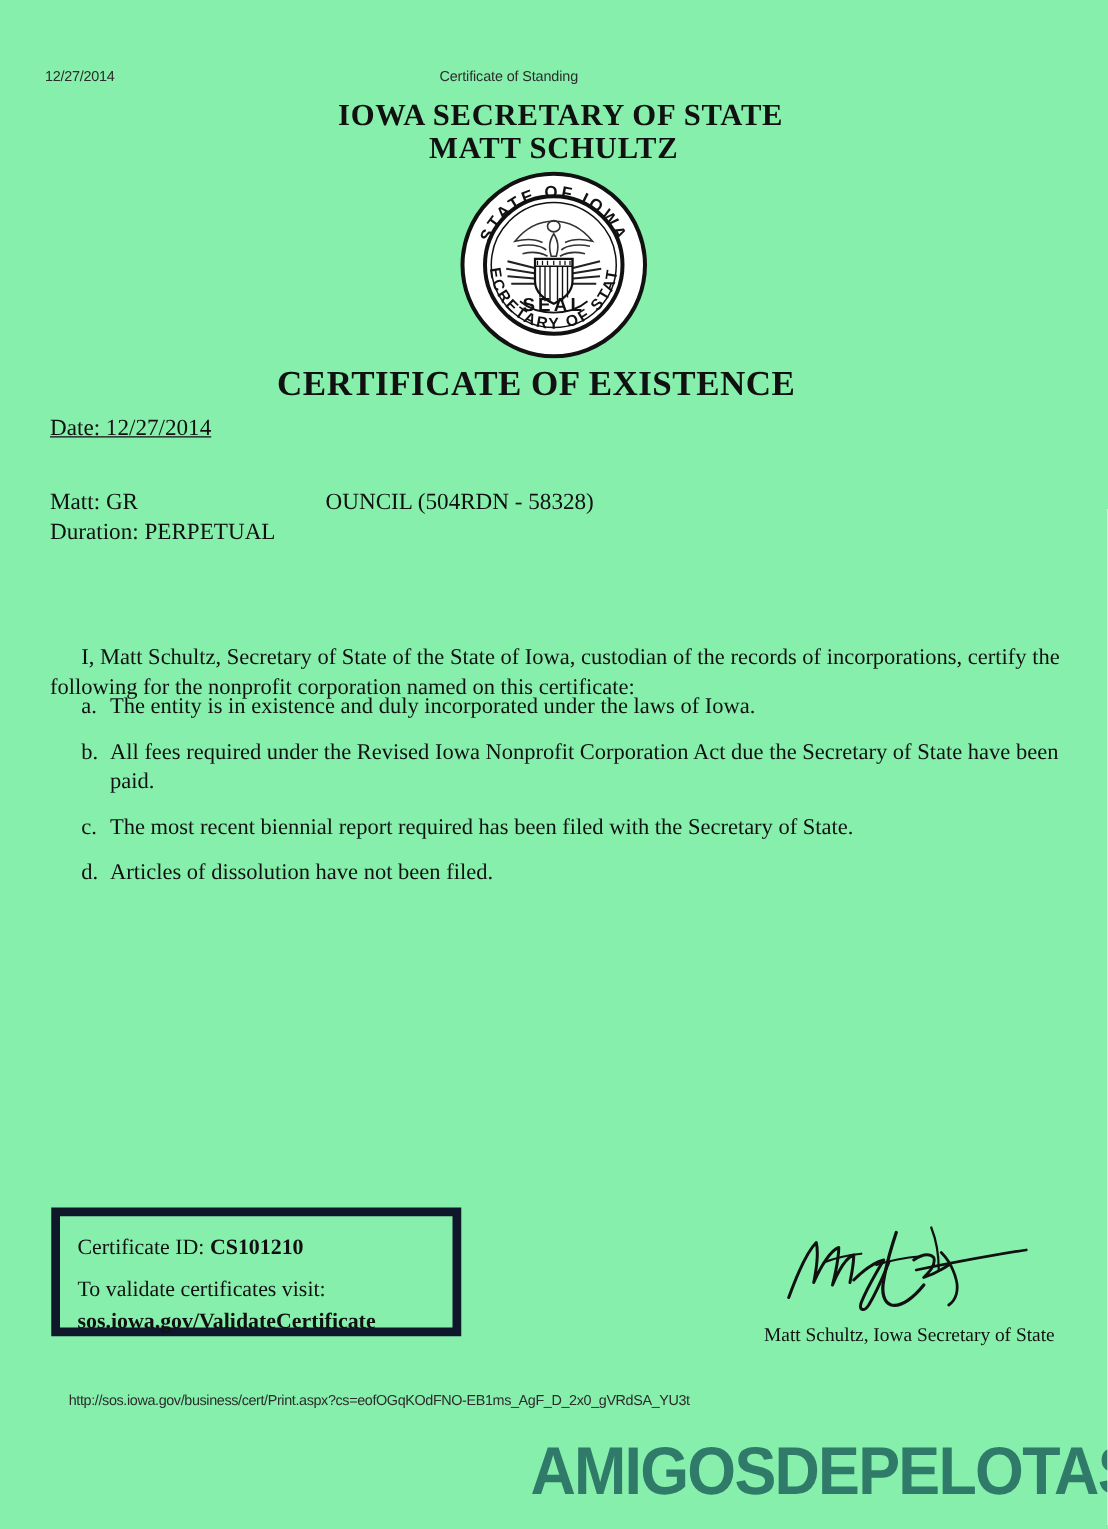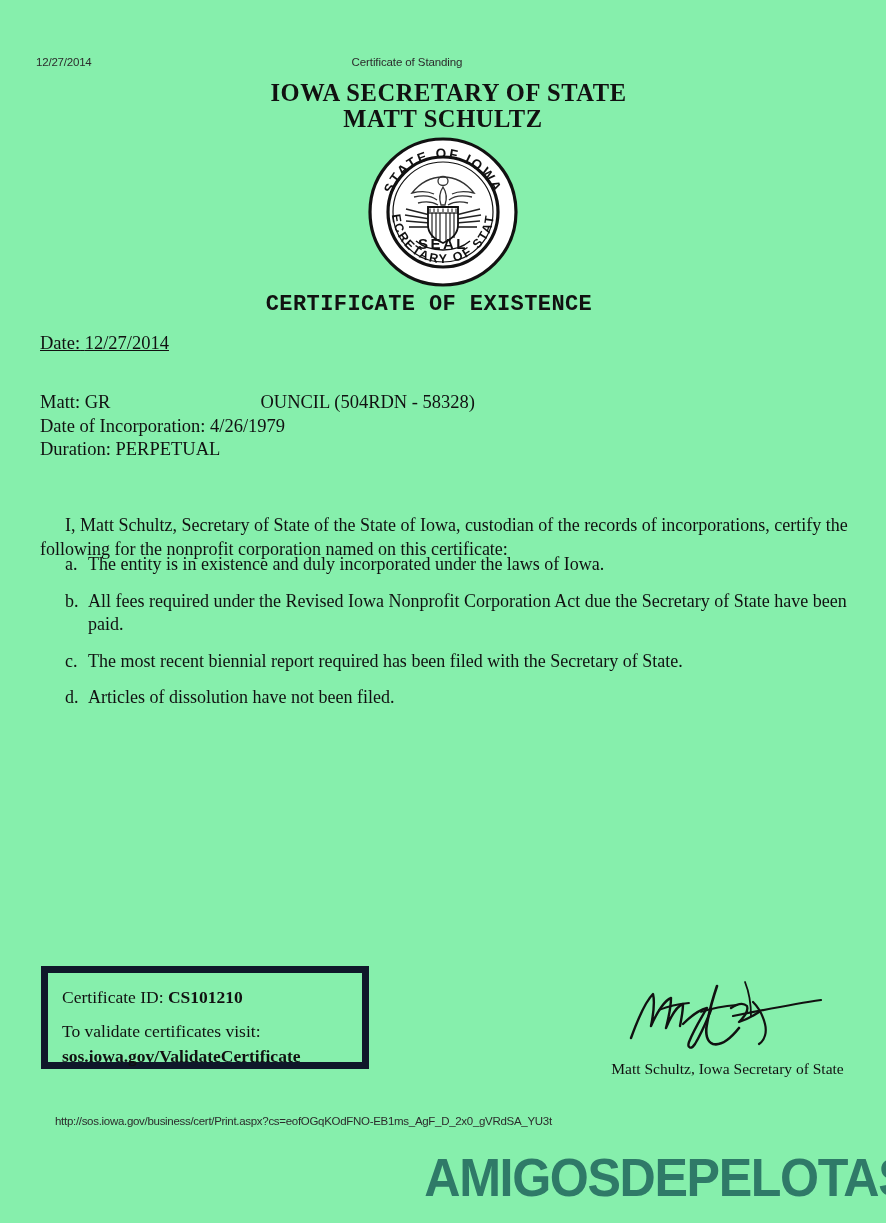--- a/index.html
+++ b/index.html
@@ -78,24 +78,23 @@
   }
   .seal-wrap svg { display: inline-block; }
 
   
   .doc-title {
     position: absolute;
     top: 292px;
     left: 0;
     width: 858px;
     text-align: center;
-    font-size: 22px;
+    font-size: 28px;
     font-weight: bold;
     letter-spacing: 0.4px;
-    font-family: Liberation Mono, monospace;
   }
 
   
   .field-date {
     position: absolute;
     top: 333px;
     left: 40px;
     font-size: 18.5px;
     text-decoration: underline;
   }
@@ -309,24 +308,20 @@
   <div class="doc-title">CERTIFICATE OF EXISTENCE</div>
 
   <div class="field-date">
     <span>Date:</span>
     <span>12/27/2014</span>
   </div>
 
   <div class="entity-block">
     <div class="entity-name-row"><span>Matt:</span> <span>GR</span><span class="redaction"></span><span>OUNCIL (504RDN - 58328)</span></div>
     <div>
-      <span>Date of Incorporation:</span>
-      <span>4/26/1979</span>
-    </div>
-    <div>
       <span>Duration:</span>
       <span>PERPETUAL</span>
     </div>
   </div>
 
   <p class="certify-para">I, Matt Schultz, Secretary of State of the State of Iowa, custodian of the records of incorporations, certify the following for the nonprofit corporation named on this certificate:</p>
 
   <div class="clauses">
     <div class="clause">
       <span class="marker">a.</span>

